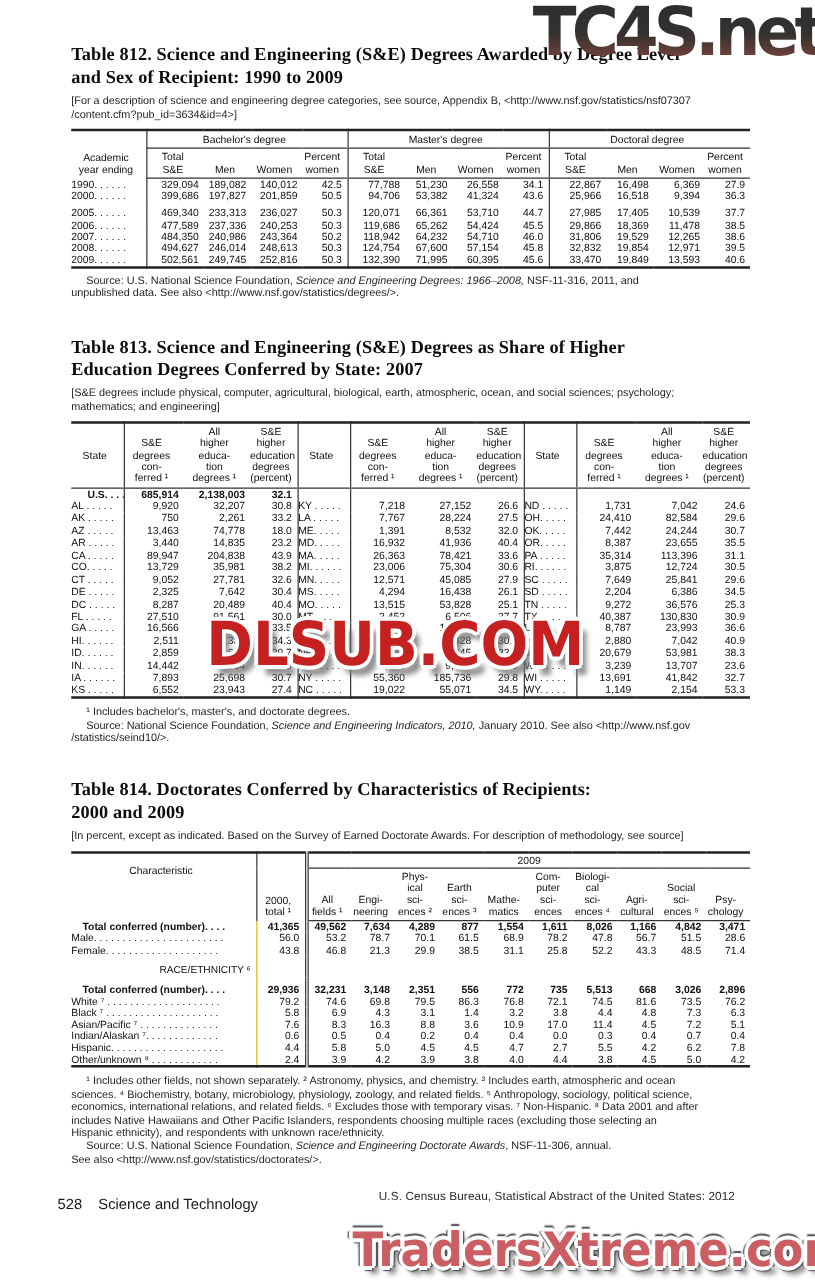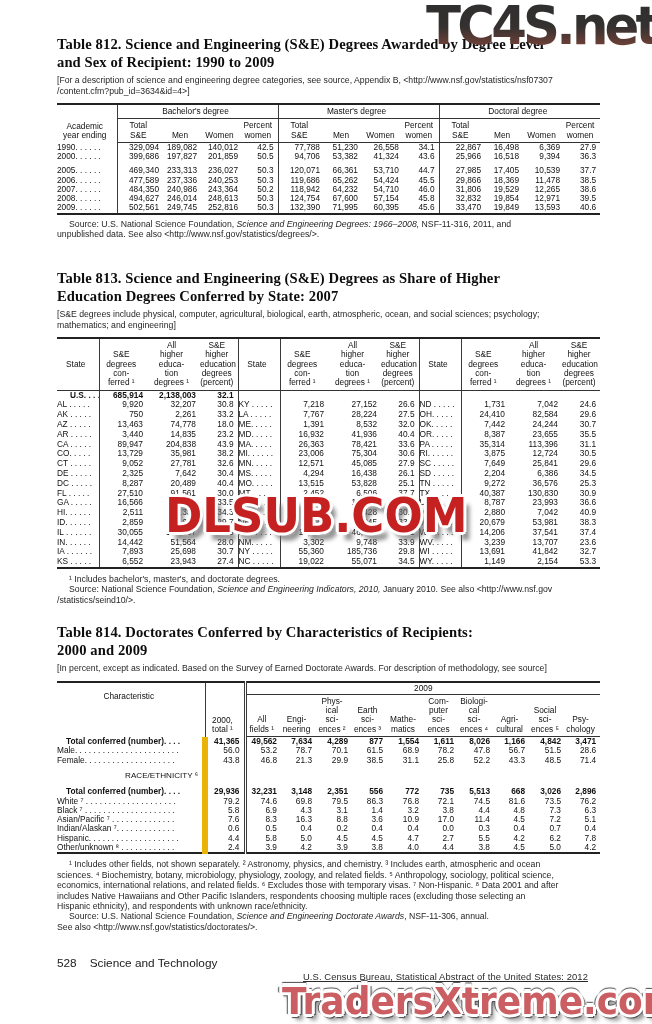--- a/index.html
+++ b/index.html
@@ -52,33 +52,33 @@
   #t812 td { line-height:9.2px; }
 
   
   #t813 td:nth-child(2), #t813 td:nth-child(6), #t813 td:nth-child(10),
   #t813 td:nth-child(5), #t813 td:nth-child(9) { border-left:1px solid #3a3a3a; }
   #t813 td { line-height:9.8px; }
   #t813 th.state { text-align:center; vertical-align:middle; }
   #t813 tr.bold td.stub { padding-left:13px; }
 
   
-  #t814 td:nth-child(2) { border-left:6px solid #eab308;margin-left:44px; }
+  #t814 td:nth-child(2) { border-left:1px solid #eab308;margin-left:44px; }
   #t814 td:nth-child(3) { border-left:3px double #3a3a3a;text-align:right; }
   #t814 td { line-height:9.3px; }
   #t814 th.chara { text-align:center; vertical-align:top; padding-top:9px; }
   #t814 th.y2009 { text-align:center; vertical-align:middle; border-bottom:1px solid #333; padding:1px 0; }
   #t814 tr.bold td.stub { padding-left:9px; }
   #t814 tr.section td { padding-top:6px; padding-bottom:2px; font-size:8.1px; }
   #t814 tr.section td.stub { text-align:right; padding-left:0;margin-top:22px; }
 
   
-  .footer-left { position:absolute; left:57px; top:956px; font-size:11.8px; color:#1a1a1a; }
+  .footer-left { position:absolute; left:46px; top:956px; font-size:11.8px; color:#1a1a1a; }
   .footer-left .pn { margin-right:13px; }
-  .footer-right { position:absolute; left:303px; top:971px; font-size:9.4px; color:#2a2a2a; letter-spacing:.1px;text-decoration:underline; }
+  .footer-right { position:absolute; left:303px; top:951px; font-size:9.4px; color:#2a2a2a; letter-spacing:.1px; }
 
   
   .wm { position:absolute; font-family:"DejaVu Sans", sans-serif; font-weight:bold; pointer-events:none; }
   .wm-top {
     top:-6px; right:-4px; font-size:54px; letter-spacing:-4px;
     transform:scaleX(.95); transform-origin:right top; color:#4d3c35;
   }
   @supports (-webkit-background-clip: text) {
     .wm-top {
       background:linear-gradient(180deg,#2e2e2e 0%,#343130 52%,#6f4138 82%,#8a4a3c 100%);
@@ -530,34 +530,20 @@
             <td class="stub">NH. . . . .</td>
             <td class="num">3,125</td>
             <td class="num">9,345</td>
             <td class="num">33.4</td>
             <td class="stub">VA . . . . .</td>
             <td class="num">20,679</td>
             <td class="num">53,981</td>
             <td class="num">38.3</td>
           </tr>
           <tr>
-            <td class="stub">IL . . . . . .</td>
-            <td class="num">30,055</td>
-            <td class="num">101,537</td>
-            <td class="num">29.6</td>
-            <td class="stub">NJ . . . . .</td>
-            <td class="num">16,851</td>
-            <td class="num">46,676</td>
-            <td class="num">36.1</td>
-            <td class="stub">WA. . . . .</td>
-            <td class="num">14,206</td>
-            <td class="num">37,541</td>
-            <td class="num">37.4</td>
-          </tr>
-          <tr>
             <td class="stub">IN. . . . . .</td>
             <td class="num">14,442</td>
             <td class="num">51,564</td>
             <td class="num">28.0</td>
             <td class="stub">NM. . . . .</td>
             <td class="num">3,302</td>
             <td class="num">9,748</td>
             <td class="num">33.9</td>
             <td class="stub">WV. . . . .</td>
             <td class="num">3,239</td>

